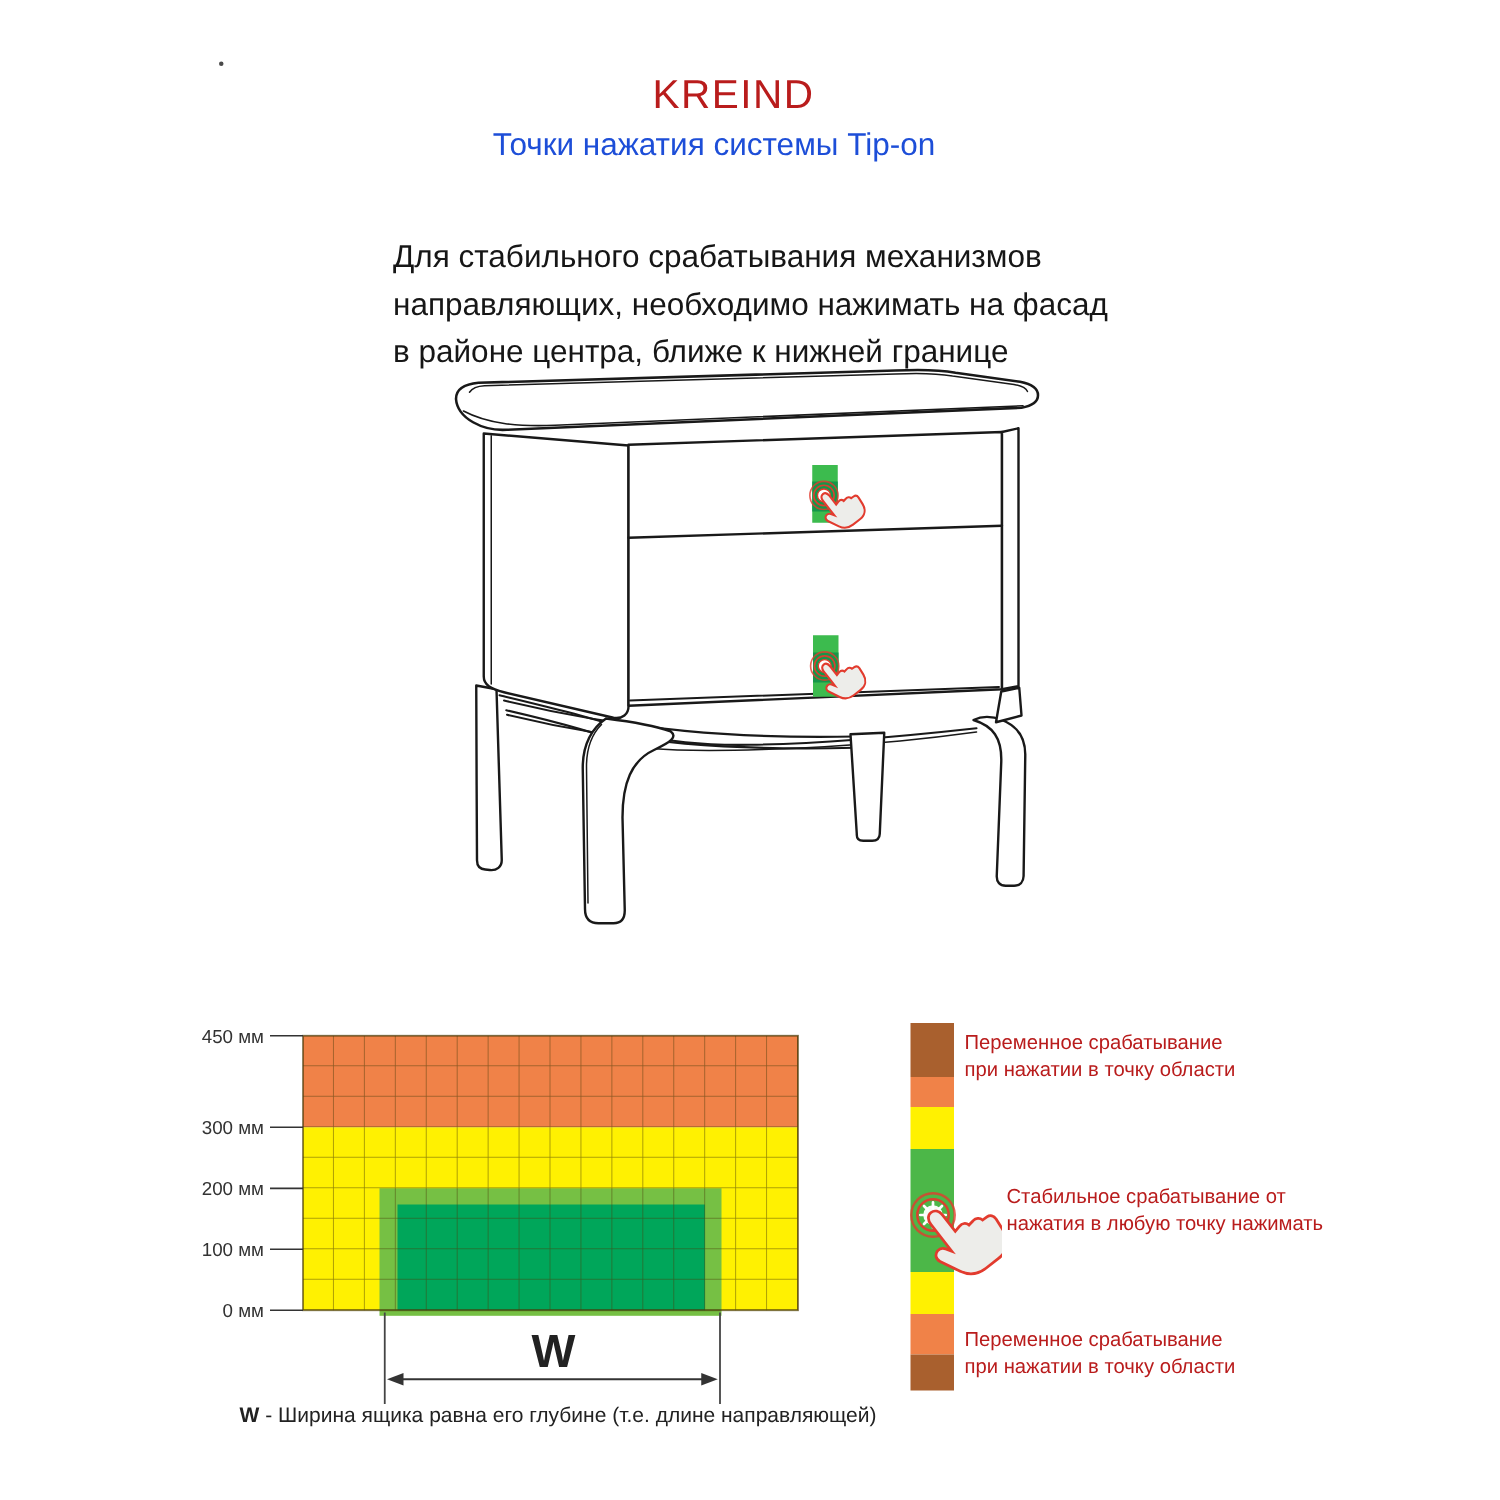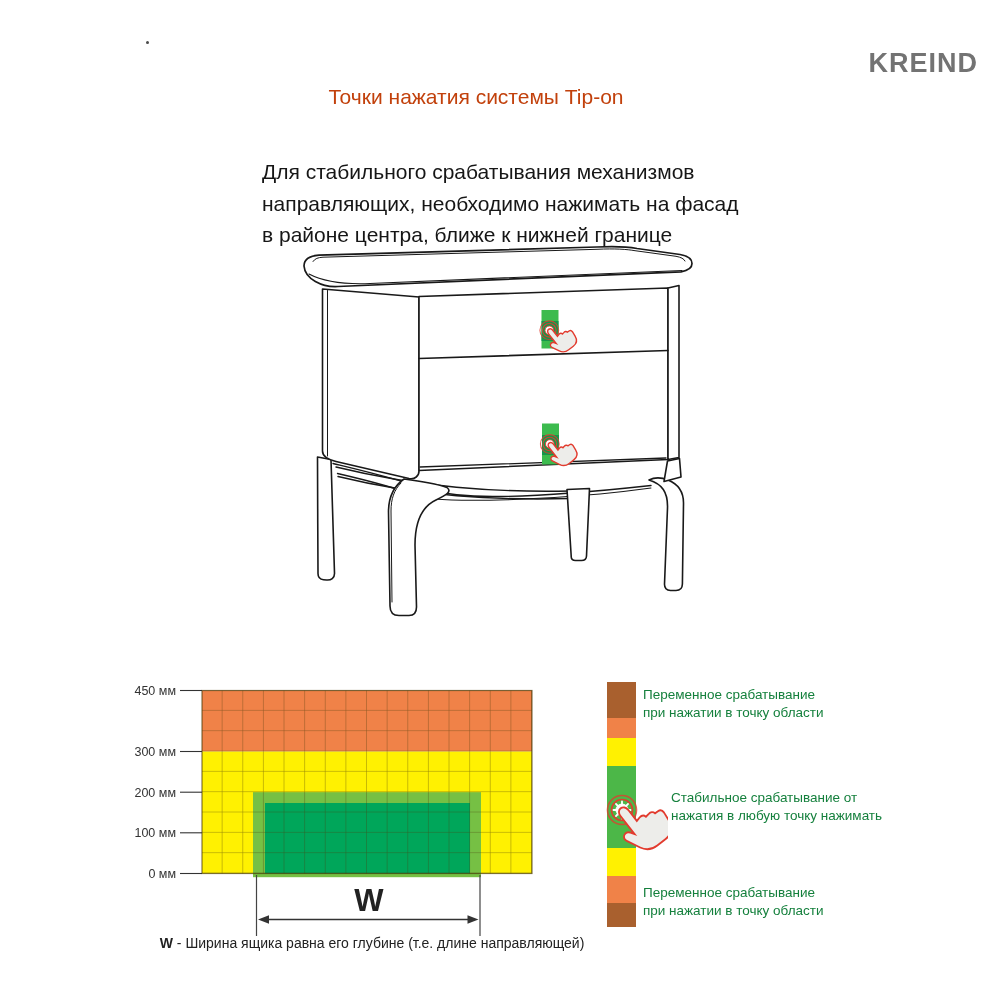--- a/index.html
+++ b/index.html
@@ -2,45 +2,45 @@
 <html><head>
 <meta charset="utf-8">
 <style>
   html,body{margin:0;padding:0;}
   body{
     width:1000px;height:1000px;position:relative;background:#ffffff;
     font-family:"Liberation Sans", sans-serif;color:#1a1a1a;overflow:hidden;
   }
   .abs{position:absolute;}
   .page-title{
-    left:0;top:48px;width:978px;text-align:right;
-    font-size:27px;letter-spacing:1px;color:#737373;font-weight:bold;
+    left:0;top:48px;width:978px;text-align:center;
+    font-size:27px;letter-spacing:1px;color:#b91c1c;
   }
   .page-subtitle{
     left:0;top:85px;width:952px;text-align:center;
-    font-size:21px;color:#c2410c;
+    font-size:21px;color:#1d4ed8;
   }
   .description{
     left:262px;top:156px;font-size:21px;line-height:31.5px;color:#161616;
   }
   .tiny-dot{
     left:146px;top:41px;width:3px;height:3px;border-radius:50%;background:#4a4a4a;
   }
   svg text{font-family:"Liberation Sans", sans-serif;}
   
   .legend-bar{left:607px;top:682px;width:29px;height:245px;}
   .legend-bar .seg{width:29px;}
   .seg1{height:36px;background:#A9602E;}
   .seg2{height:20px;background:#F08248;}
   .seg3{height:28px;background:#FFF101;}
   .seg4{height:82px;background:#4CB748;}
   .seg5{height:28px;background:#FFF101;}
   .seg6{height:27px;background:#F08248;}
   .seg7{height:24px;background:#A9602E;}
-  .legend-text{font-size:13.5px;line-height:18px;color:#15803d;}
+  .legend-text{font-size:13.5px;line-height:18px;color:#b91c1c;}
   .lt1{left:643px;top:686px;}
   .lt2{left:659px;top:789px;margin-left:12px;}
   .lt3{left:643px;top:884px;}
 </style>
 </head>
 <body>
 
 <div class="abs tiny-dot"></div>
 
 <div class="abs page-title">KREIND</div>

